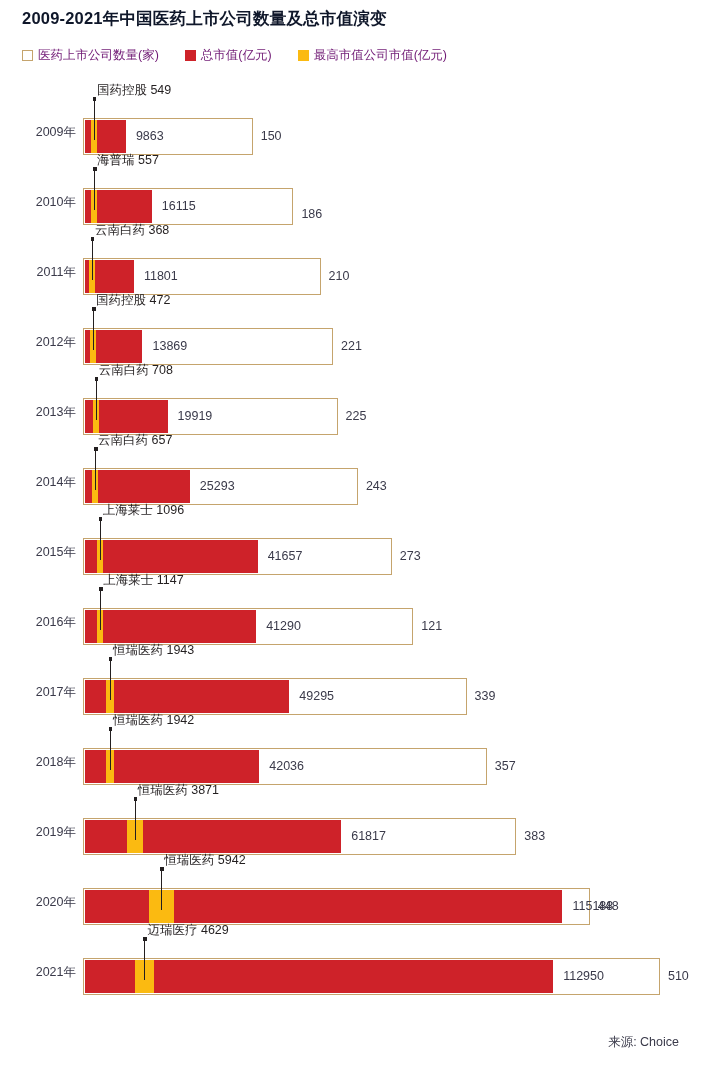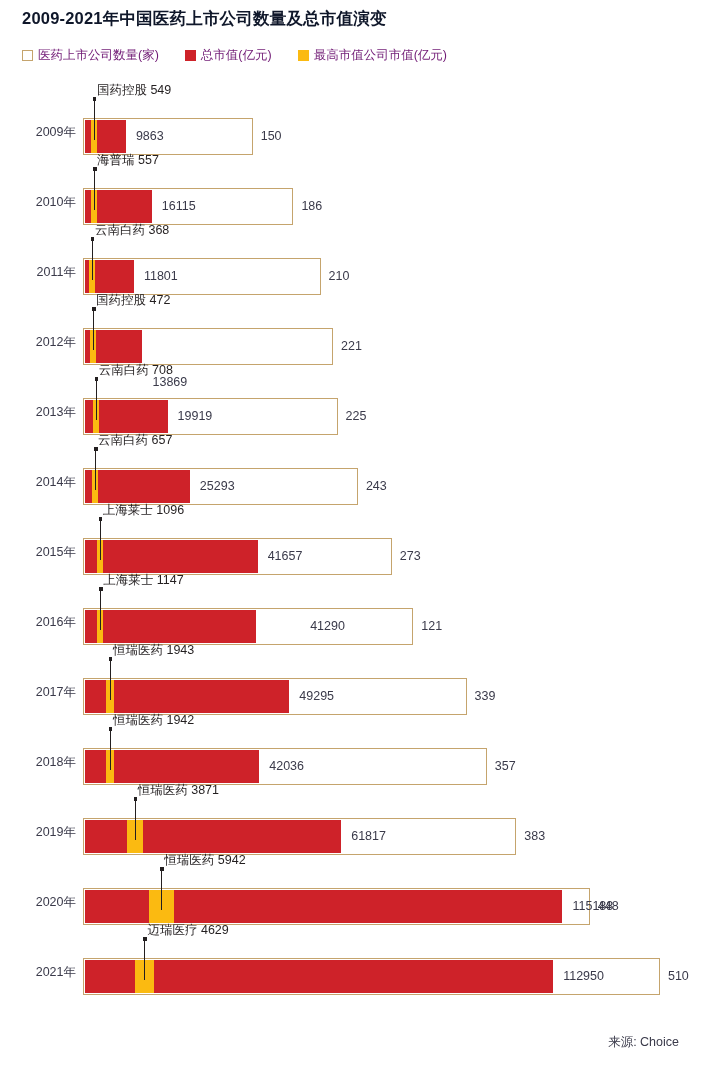--- a/index.html
+++ b/index.html
@@ -176,42 +176,42 @@
       <div class="callout-line" style="left: 93.9166px; height: 42px;"></div>
       <div class="callout-dot" style="left: 92.9166px;"></div>
       <div class="callout-label" style="left: 96.9166px;">国药控股 549</div>
     </div>
     <div class="row" style="top: 70px;">
       <div class="year-label">2010年</div>
       <div class="count-box" style="width: 210.422px;"></div>
       <div class="total-bar" style="width: 66.7967px;"></div>
       <div class="top-band" style="left: 91.0028px; width: 6px;"></div>
       <div class="total-value" style="left: 161.797px;">16115</div>
-      <div class="count-value" style="left: 301.422px;">186</div>
+      <div class="count-value" style="left: 301.422px; margin-top: 8px;">186</div>
       <div class="callout-line" style="left: 94.0028px; height: 42px;"></div>
       <div class="callout-dot" style="left: 93.0028px;"></div>
       <div class="callout-label" style="left: 97.0028px;">海普瑞 557</div>
     </div>
     <div class="row" style="top: 140px;">
       <div class="year-label">2011年</div>
       <div class="count-box" style="width: 237.573px;"></div>
       <div class="total-bar" style="width: 48.9151px;"></div>
       <div class="top-band" style="left: 88.9659px; width: 6px;"></div>
       <div class="total-value" style="left: 143.915px;">11801</div>
       <div class="count-value" style="left: 328.573px;">210</div>
       <div class="callout-line" style="left: 91.9659px; height: 42px;"></div>
       <div class="callout-dot" style="left: 90.9659px;"></div>
       <div class="callout-label" style="left: 94.9659px;">云南白药 368</div>
     </div>
     <div class="row" style="top: 210px;">
       <div class="year-label">2012年</div>
       <div class="count-box" style="width: 250.017px;"></div>
       <div class="total-bar" style="width: 57.487px;"></div>
       <div class="top-band" style="left: 90.0867px; width: 6px;"></div>
-      <div class="total-value" style="left: 152.487px; margin-top: 36px;">13869</div>
+      <div class="total-value" style="left: 152.487px;">13869</div>
       <div class="count-value" style="left: 341.017px;">221</div>
       <div class="callout-line" style="left: 93.0867px; height: 42px;"></div>
       <div class="callout-dot" style="left: 92.0867px;"></div>
       <div class="callout-label" style="left: 96.0867px;">国药控股 472</div>
     </div>
     <div class="row" style="top: 280px;">
       <div class="year-label">2013年</div>
       <div class="count-box" style="width: 254.542px;"></div>
       <div class="total-bar" style="width: 82.5643px;"></div>
       <div class="top-band" style="left: 92.6301px; width: 6px;"></div>
@@ -241,21 +241,21 @@
       <div class="count-value" style="left: 399.845px;">273</div>
       <div class="callout-line" style="left: 99.8116px; height: 42px;"></div>
       <div class="callout-dot" style="left: 98.8116px;"></div>
       <div class="callout-label" style="left: 102.812px;">上海莱士 1096</div>
     </div>
     <div class="row" style="top: 490px;">
       <div class="year-label">2016年</div>
       <div class="count-box" style="width: 330.34px;"></div>
       <div class="total-bar" style="width: 171.147px;"></div>
       <div class="top-band" style="left: 97.3612px; width: 6px;"></div>
-      <div class="total-value" style="left: 266.147px; margin-left: 44px;">41290</div>
+      <div class="total-value" style="left: 266.147px;">41290</div>
       <div class="count-value" style="left: 421.34px;">121</div>
       <div class="callout-line" style="left: 100.361px; height: 42px;"></div>
       <div class="callout-dot" style="left: 99.3612px;"></div>
       <div class="callout-label" style="left: 103.361px;">上海莱士 1147</div>
     </div>
     <div class="row" style="top: 560px;">
       <div class="year-label">2017年</div>
       <div class="count-box" style="width: 383.511px;"></div>
       <div class="total-bar" style="width: 204.328px;"></div>
       <div class="top-band" style="left: 105.94px; width: 8.05373px;"></div>

